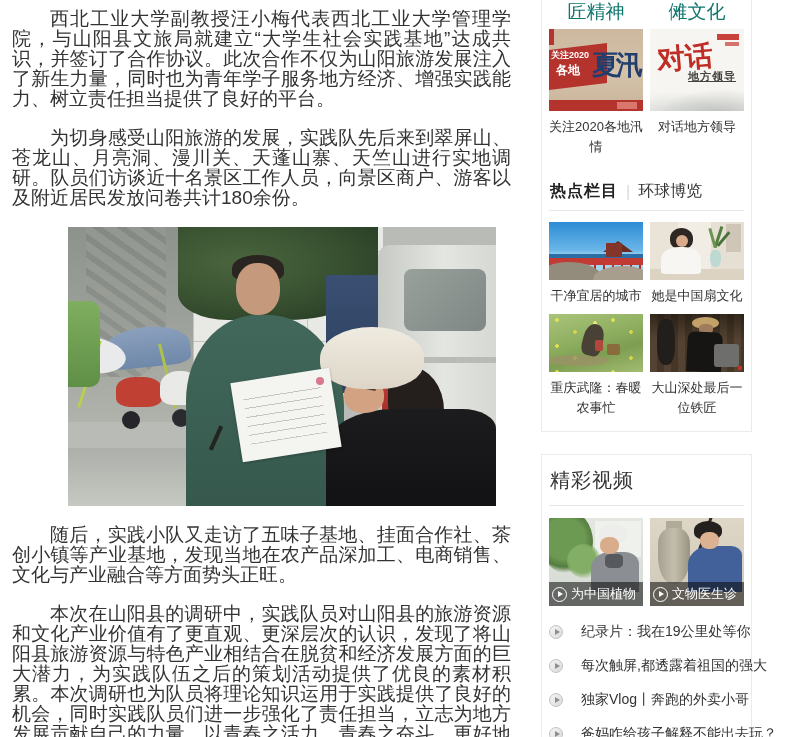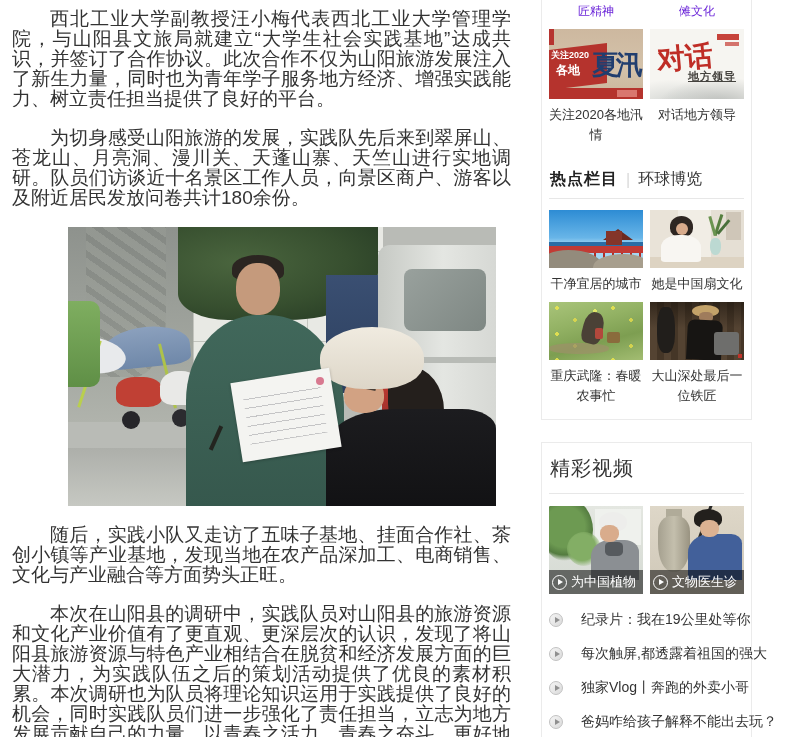--- a/index.html
+++ b/index.html
@@ -60,27 +60,27 @@
   .ph-paper-stamp { left:248px; top:150px; width:8px; height:8px; background:#c46; border-radius:50%; opacity:.7; }
   .ph-pen { left:146px; top:198px; width:4px; height:26px; background:#23241f; transform:rotate(24deg); }
 
   
   .sidebar { position:absolute; left:541px; top:0; width:211px; }
   .sb-box { border:1px solid #ebebeb; background:#fff; }
   .sb-box.top { border-top:none; padding:2px 7px 13px; }
   .sb-box.videos { margin-top:22px; padding:8px 7px 16px; }
 
   .cap-row { display:flex; justify-content:space-between; }
-  .cap-cell { width:94px; text-align:center; font-size:12px; line-height:19px; color:#6d28d9; }
+  .cap-cell { width:94px; text-align:center; font-size:19px; line-height:19px; color:#0f766e; }
 
   .thumb-grid { display:flex; justify-content:space-between; }
   .thumb-col { width:94px; }
   .thumb { position:relative; width:94px; overflow:hidden; display:block; }
   .thumb div { position:absolute; }
-  .h70 { height:70px; } .h58 { height:58px; } .h72 { height:88px; }
+  .h70 { height:82px; } .h58 { height:58px; } .h72 { height:88px; }
   .thumb-caption { margin-top:6px; text-align:center; font-size:13px; line-height:20px; color:#333; cursor:pointer; }
 
   .hot-header { margin:24px 1px 0; font-size:16px; display:flex; align-items:center; gap:8px; }
   .hot-header .hh-title { font-weight:bold; color:#222; letter-spacing:1px; }
   .hot-header .hh-sep { color:#d9d9d9; font-weight:normal; }
   .hot-header .hh-sub { color:#333; cursor:pointer; }
   .sb-divider { border:none; border-top:1px solid #e7e7e7; margin:8px 0 0; }
 
   .row-gap { margin-top:8px; }
   .row-gap2 { margin-top:11px; }

